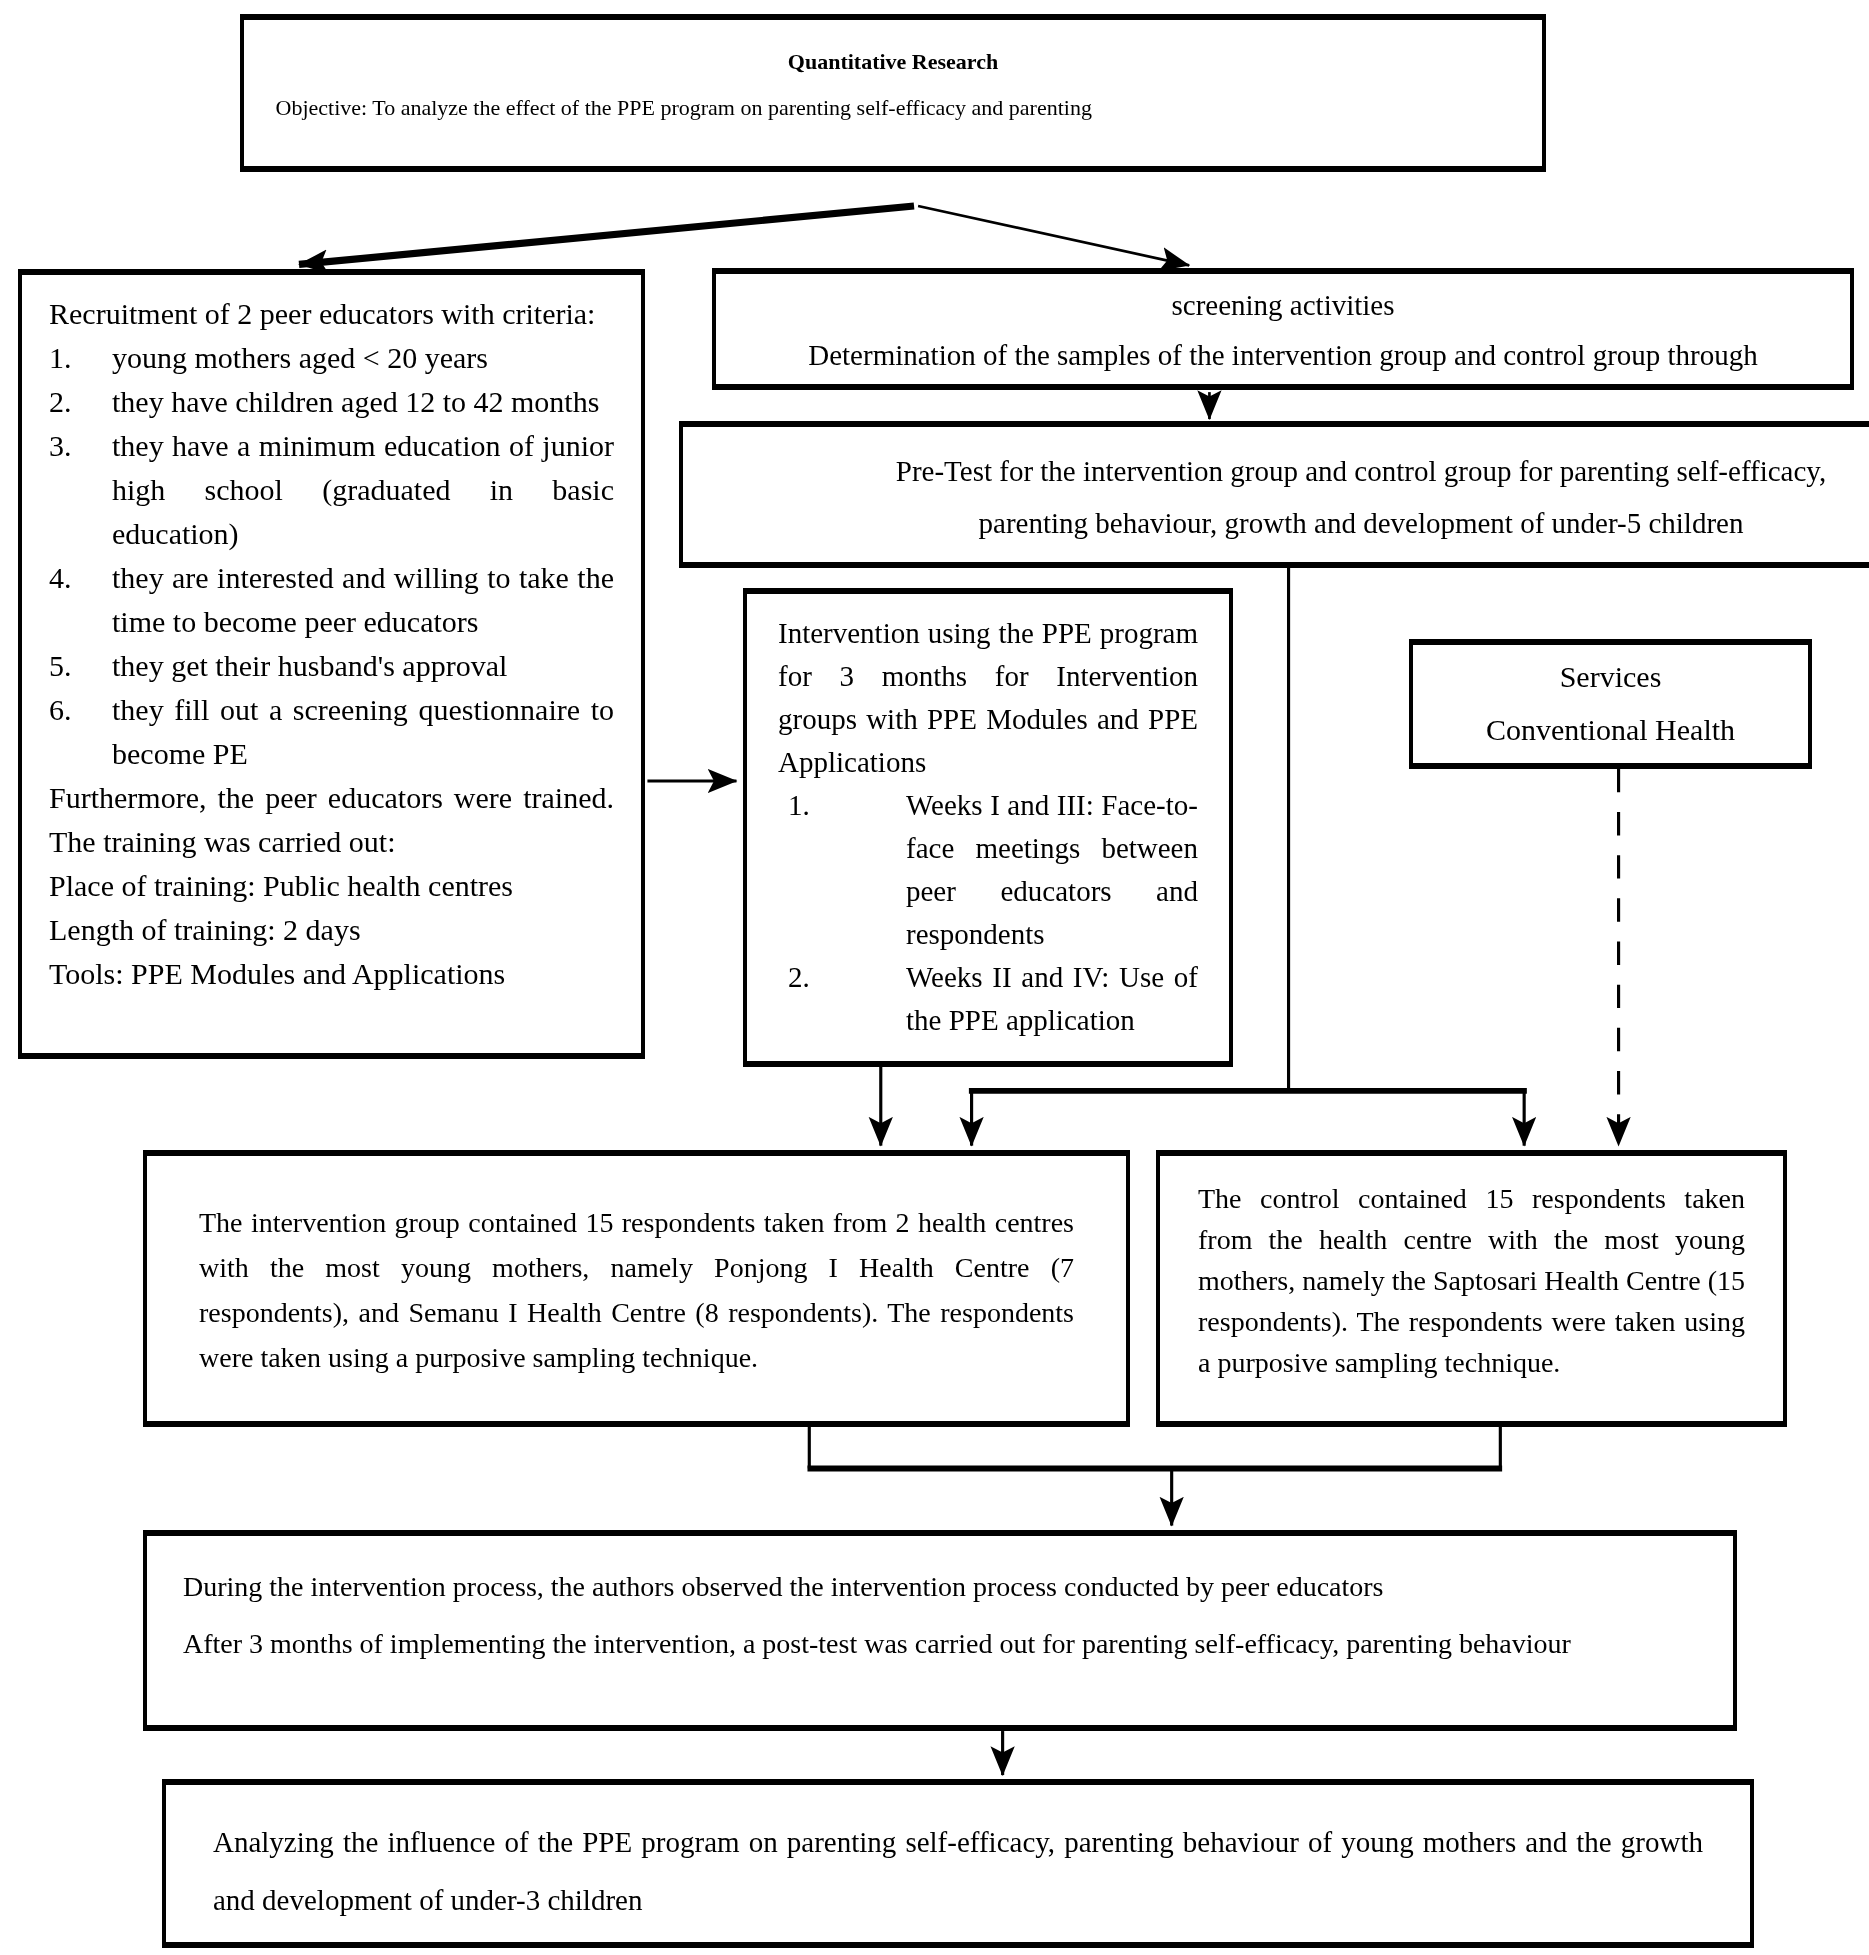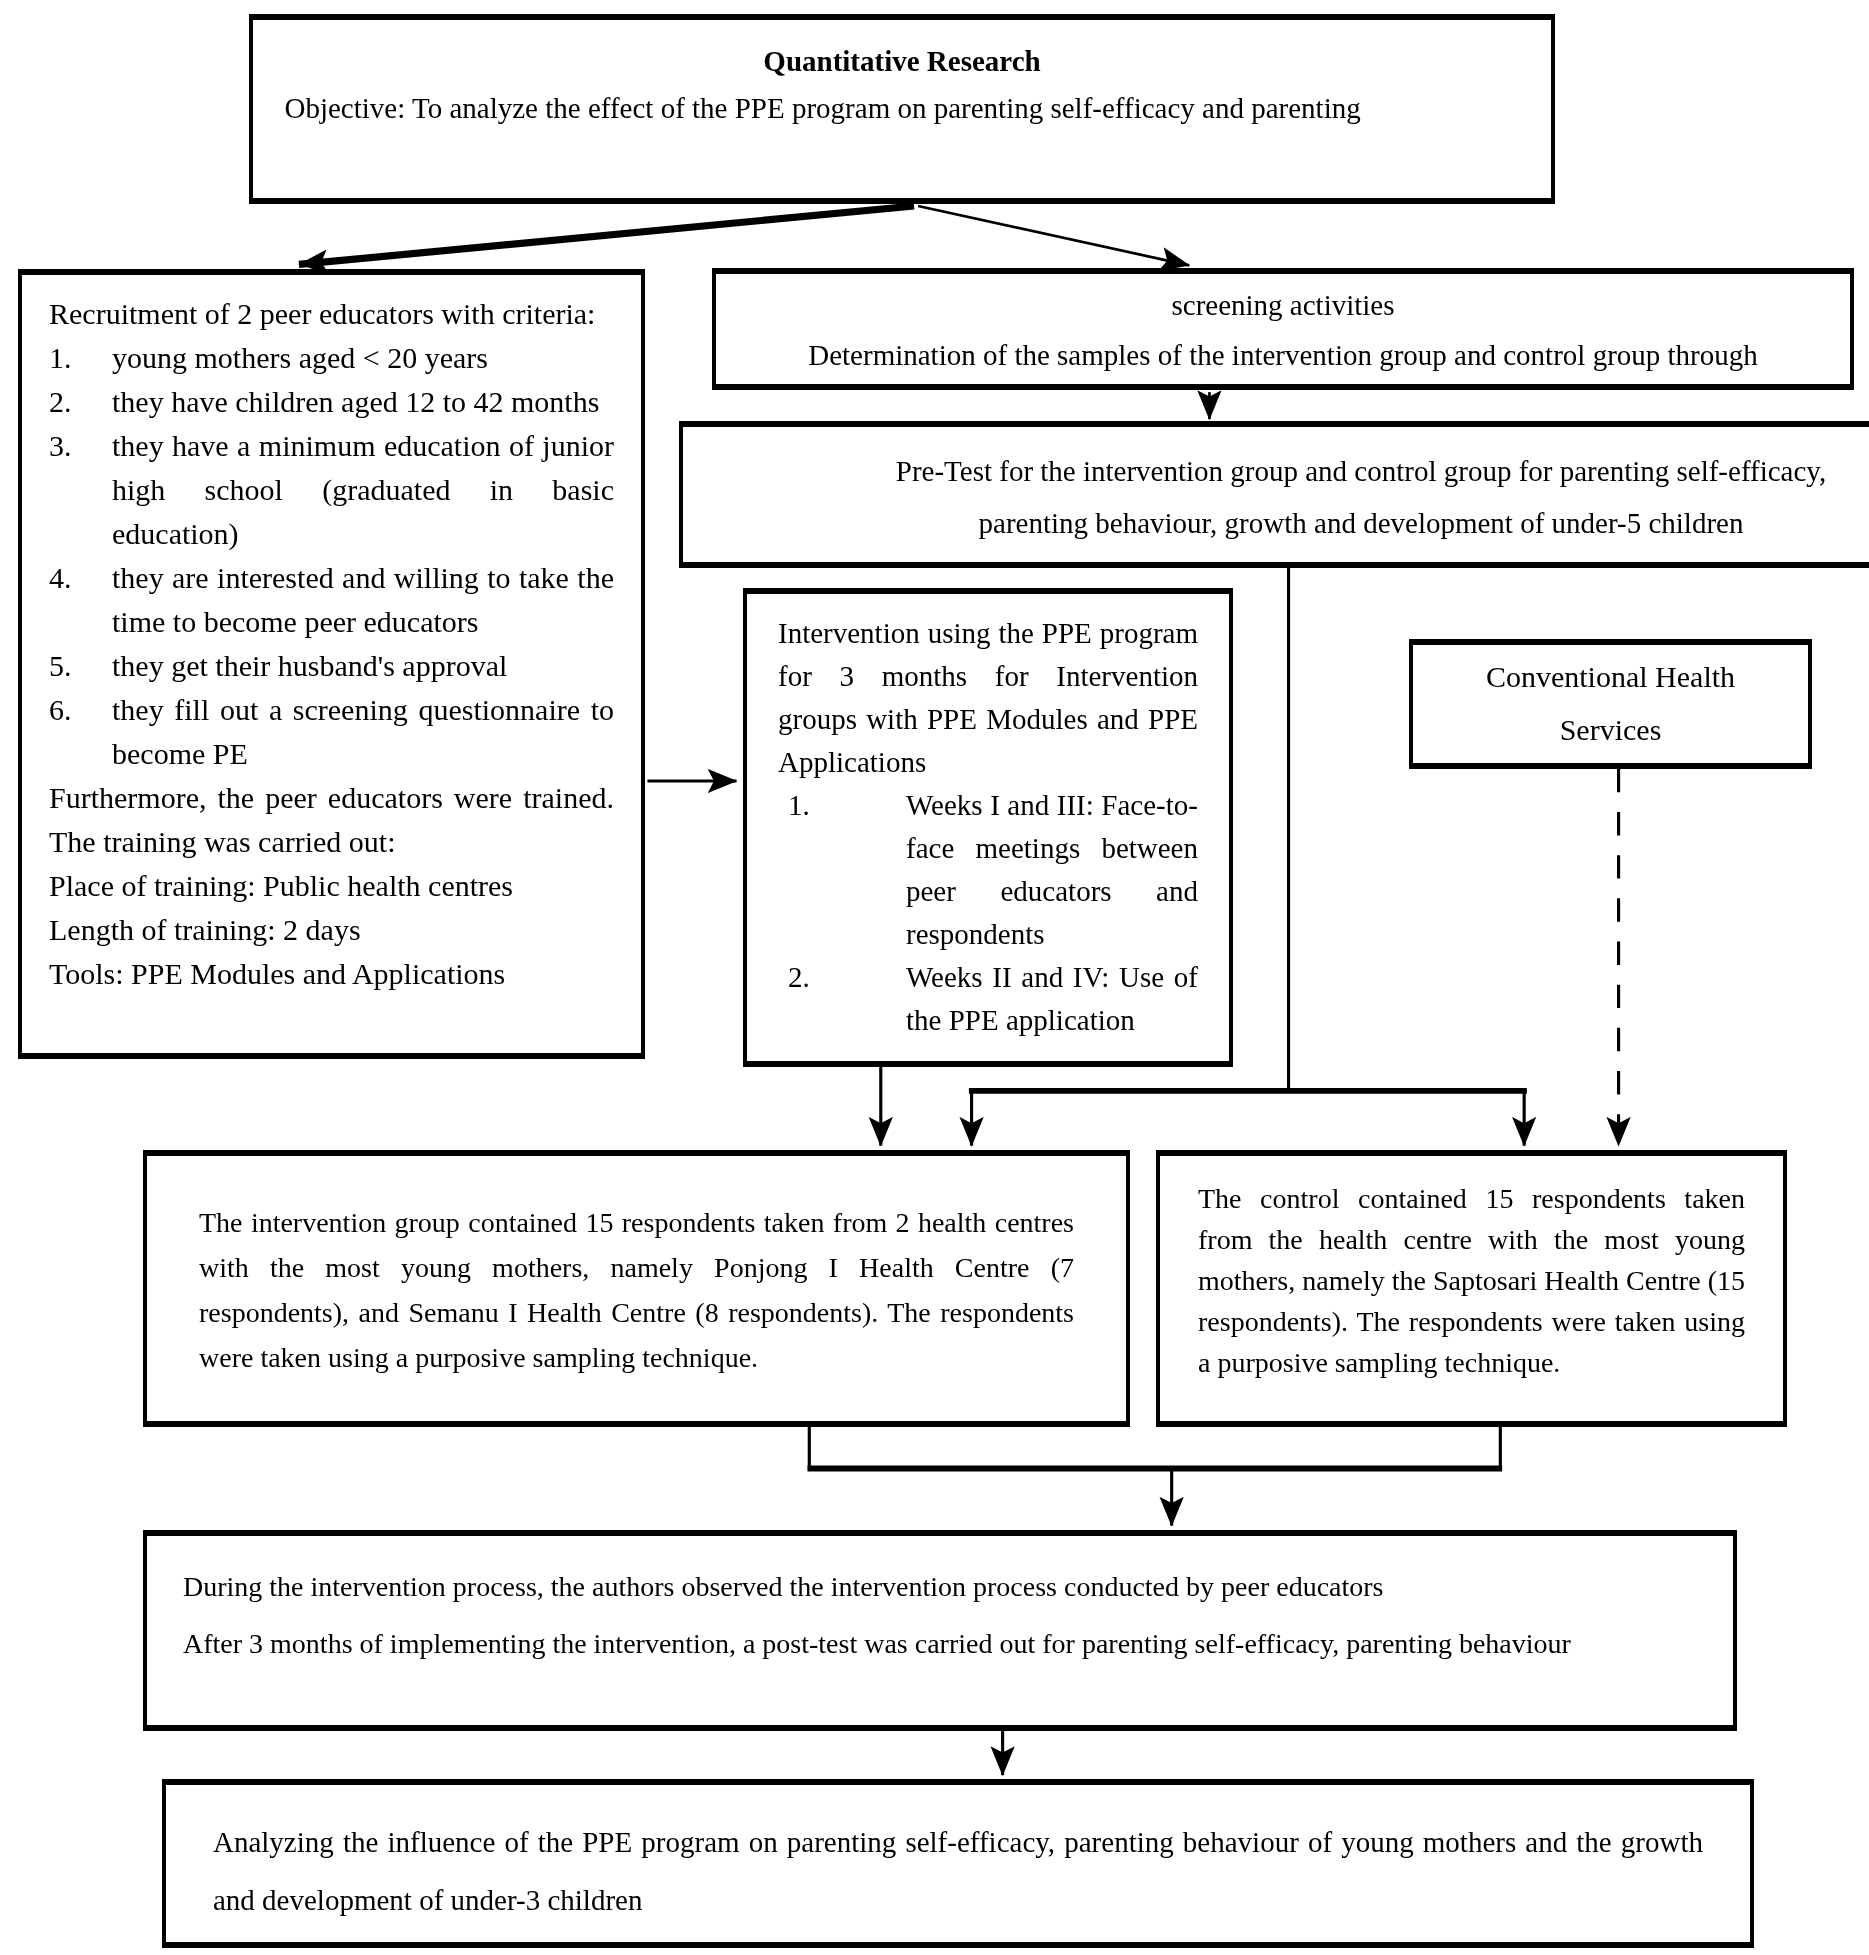--- a/index.html
+++ b/index.html
@@ -16,21 +16,21 @@
     position:absolute;
     box-sizing:border-box;
     border:4px solid #000;
     border-top-width:6.7px;
     border-bottom-width:6.7px;
     background:#fff;
   }
   .centered{text-align:center;}
   .justify{text-align:justify;text-justify:inter-word;}
   
-  .top-box{left:249px;top:14.4px;width:1306px;height:190px;font-size:29px;padding:19px 31.5px;}
+  .top-box{left:240px;top:14.4px;width:1306px;height:158px;font-size:22px;padding:19px 31.5px;}
   .top-title{font-weight:bold;line-height:45px;text-align:center;}
   .top-obj{line-height:48px;}
   
   .rec-box{left:18px;top:269px;width:627px;height:790px;font-size:30px;line-height:44px;padding:17px 27px 0 27px;}
   .rec-item{display:flex;}
   .rec-num{flex:0 0 63px;}
   .rec-text{flex:1;text-align:justify;}
   
   .det-box{left:712px;top:268px;width:1142px;height:122px;font-size:29px;line-height:50px;padding:6.3px 27px;}
   
@@ -137,22 +137,22 @@
       <span class="int-num">1.</span>
       <span class="int-text">Weeks I and III: Face-to-face meetings between peer educators and respondents</span>
     </div>
     <div class="int-item">
       <span class="int-num">2.</span>
       <span class="int-text">Weeks II and IV: Use of the PPE application</span>
     </div>
   </div>
 
   <div class="box conv-box centered">
+    <div>Services</div>
     <div>Conventional Health</div>
-    <div>Services</div>
   </div>
 
   <div class="box grp-box">
     <div class="justify">The intervention group contained 15 respondents taken from 2 health centres with the most young mothers, namely Ponjong I Health Centre (7 respondents), and Semanu I Health Centre (8 respondents). The respondents were taken using a purposive sampling technique.</div>
   </div>
 
   <div class="box ctl-box">
     <div class="justify">The control contained 15 respondents taken from the health centre with the most young mothers, namely the Saptosari Health Centre (15 respondents). The respondents were taken using a purposive sampling technique.</div>
   </div>
 

